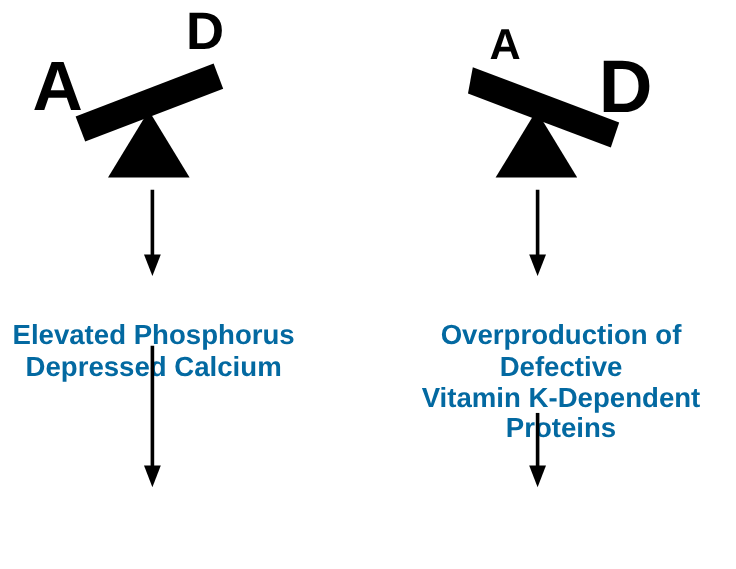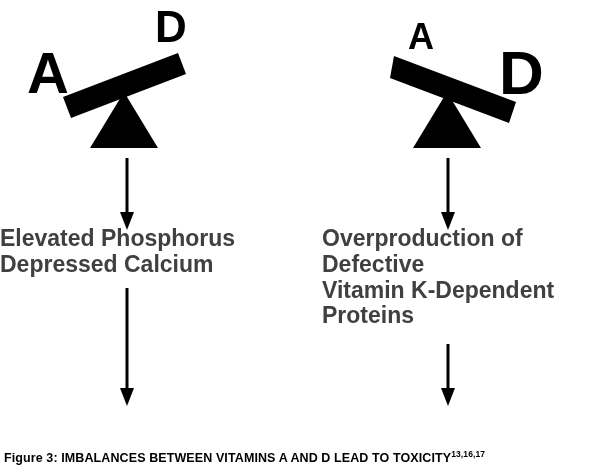--- a/index.html
+++ b/index.html
@@ -37,25 +37,27 @@
   }
 
   
   .arrow {
     position: absolute;
   }
 
   
   .node-text {
     position: absolute;
+    text-align: center;
     font-family: "Liberation Sans", sans-serif;
     font-weight: bold;
-    color: #404040;
+    color: #0369a1;
     line-height: 1.12;
     white-space: pre-line;
+    margin-top: 41px;
   }
   .node-text.size-lg {
     font-size: 23px;
   }
 
   
   .caption {
     position: absolute;
     left: 4px;
     top: 449px;
@@ -131,17 +133,14 @@
 Proteins</div>
 
   <div class="arrow" style="left:431px; top:344px;">
     <svg width="34" height="64" viewBox="0 0 34 64">
       <line x1="17" y1="0" x2="17" y2="50" stroke="#000000" stroke-width="3"></line>
       <polygon points="17,62 10,44 24,44" fill="#000000"></polygon>
     </svg>
   </div>
 
 
-  <div class="caption">
-    <span>Figure 3: IMBALANCES BETWEEN VITAMINS A AND D LEAD TO TOXICITY</span><sup>13,16,17</sup>
-  </div>
 
 </div>
 
 </body></html>

